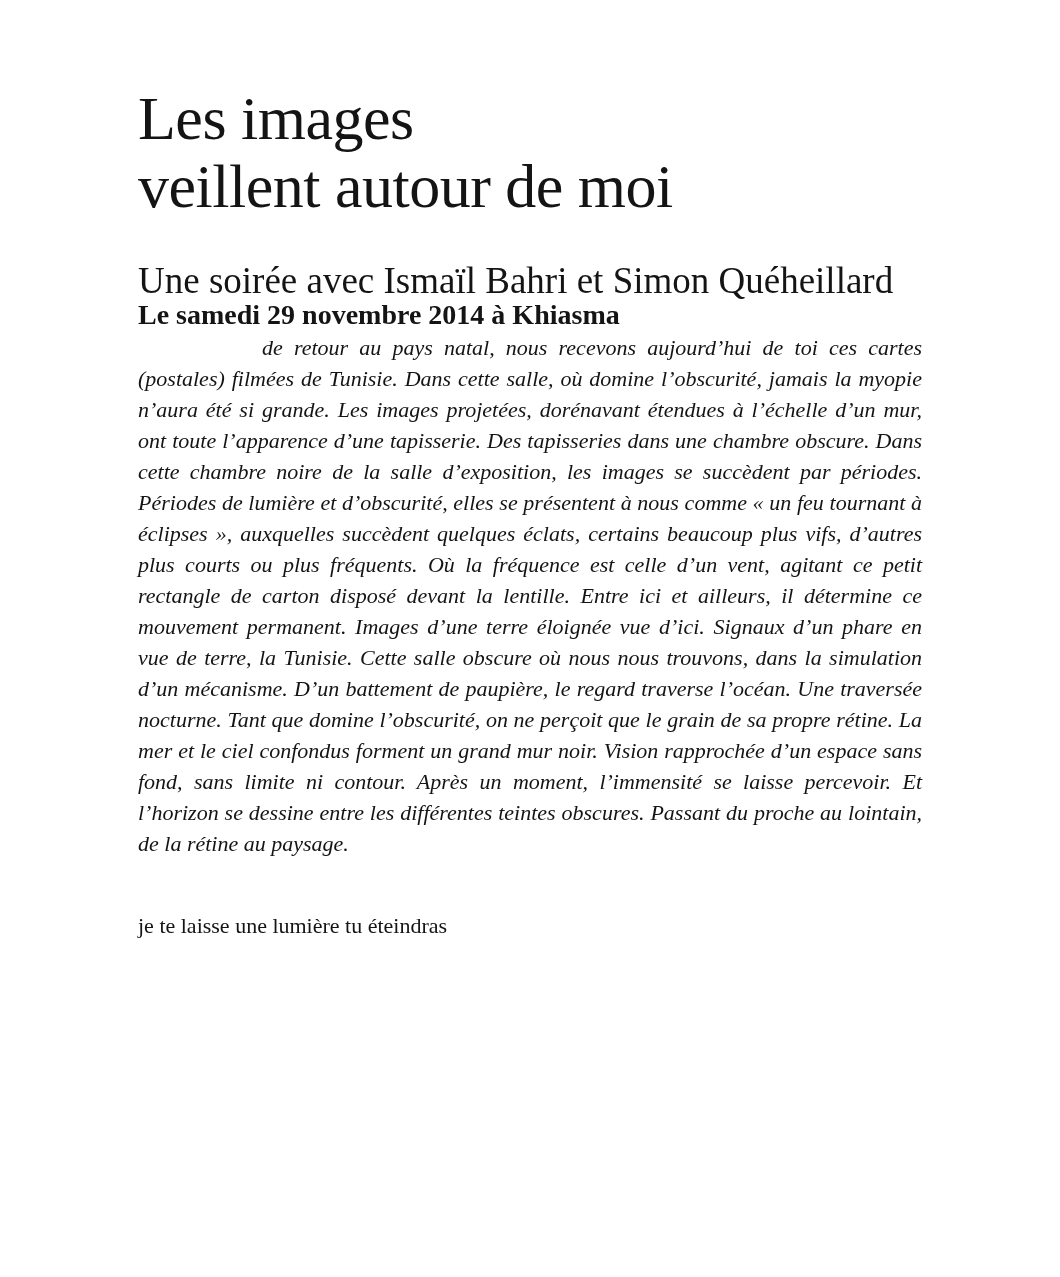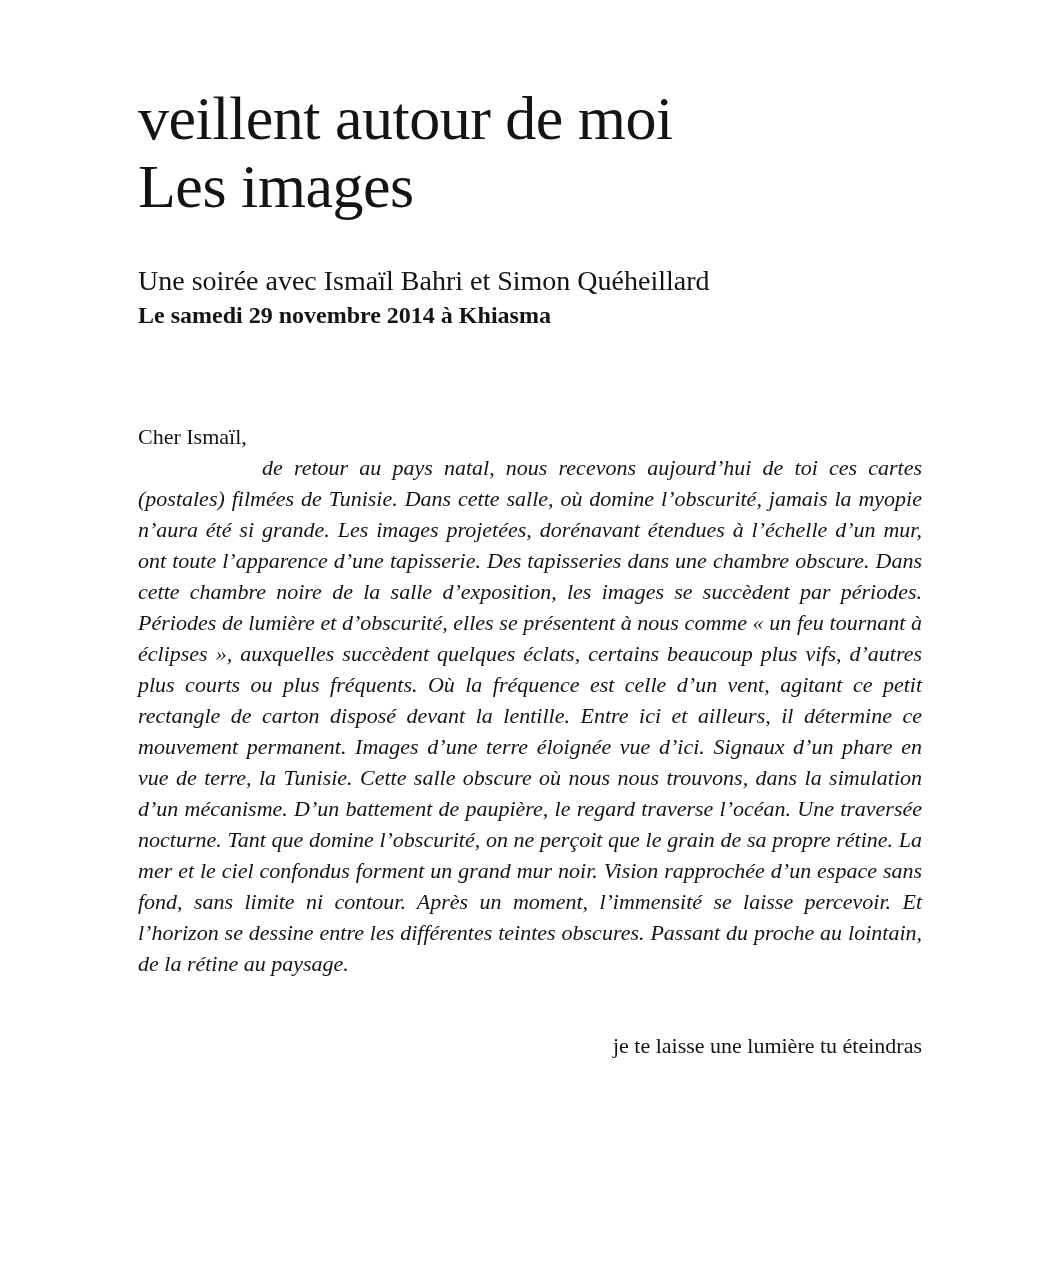--- a/index.html
+++ b/index.html
@@ -22,27 +22,27 @@
     margin: 0;
     font-size: 62px;
     line-height: 68px;
     font-weight: 400;
     letter-spacing: -0.5px;
     color: #141414;
   }
   .doc-title .title-line { display: block; }
   .subtitle {
     margin: 44px 0 0 0;
-    font-size: 28px;
+    font-size: 37px;
     line-height: 34px;
     font-weight: 400;
   }
   .date-line {
     margin: 0;
-    font-size: 24px;
+    font-size: 28px;
     line-height: 34px;
     font-weight: 700;
   }
   .salutation {
     margin: 89px 0 0 0;
     font-size: 22px;
     line-height: 31px;
   }
   .body-par {
     margin: 0;
@@ -50,37 +50,36 @@
     line-height: 31px;
     text-align: justify;
     text-justify: inter-word;
   }
   .par-first { text-indent: 124px; font-style: italic; }
   .par-closing { text-indent: 48px; margin-top: 29px; }
   .verse-quote {
     margin: 51px 0 0 0;
     font-size: 22px;
     line-height: 31px;
-    text-align: right;
+    text-align: left;
   }
 </style>
 </head>
 <body>
 
 <div class="page">
 
   <h1 class="doc-title">
+    <span class="title-line">Les images</span>
     <span class="title-line">veillent autour de moi</span>
-    <span class="title-line">Les images</span>
   </h1>
 
   <p class="subtitle">Une soirée avec Ismaïl Bahri et Simon Quéheillard</p>
 
   <p class="date-line">Le samedi 29 novembre 2014 à Khiasma</p>
 
-  <p class="salutation">Cher Ismaïl,</p>
 
   <p class="body-par par-first">de retour au pays natal, nous recevons aujourd’hui de toi ces cartes (postales) filmées de Tunisie. Dans cette salle, où domine l’obscurité, jamais la myopie n’aura été si grande. Les images projetées, dorénavant étendues à l’échelle d’un mur, ont toute l’apparence d’une tapisserie. Des tapisseries dans une chambre obscure. Dans cette chambre noire de la salle d’exposition, les images se succèdent par périodes. Périodes de lumière et d’obscurité, elles se présentent à nous comme «&nbsp;un feu tournant à éclipses&nbsp;», auxquelles succèdent quelques éclats, certains beaucoup plus vifs, d’autres plus courts ou plus fréquents. Où la fréquence est celle d’un vent, agitant ce petit rectangle de carton disposé devant la lentille. Entre ici et ailleurs, il détermine ce mouvement permanent. Images d’une terre éloignée vue d’ici. Signaux d’un phare en vue de terre, la Tunisie. Cette salle obscure où nous nous trouvons, dans la simulation d’un mécanisme. D’un battement de paupière, le regard traverse l’océan. Une traversée nocturne. Tant que domine l’obscurité, on ne perçoit que le grain de sa propre rétine. La mer et le ciel confondus forment un grand mur noir. Vision rapprochée d’un espace sans fond, sans limite ni contour. Après un moment, l’immensité se laisse percevoir. Et l’horizon se dessine entre les différentes teintes obscures. Passant du proche au lointain, de la rétine au paysage.</p>
 
   <p class="verse-quote">je te laisse une lumière tu éteindras</p>
 
 
 </div>
 
 </body></html>

